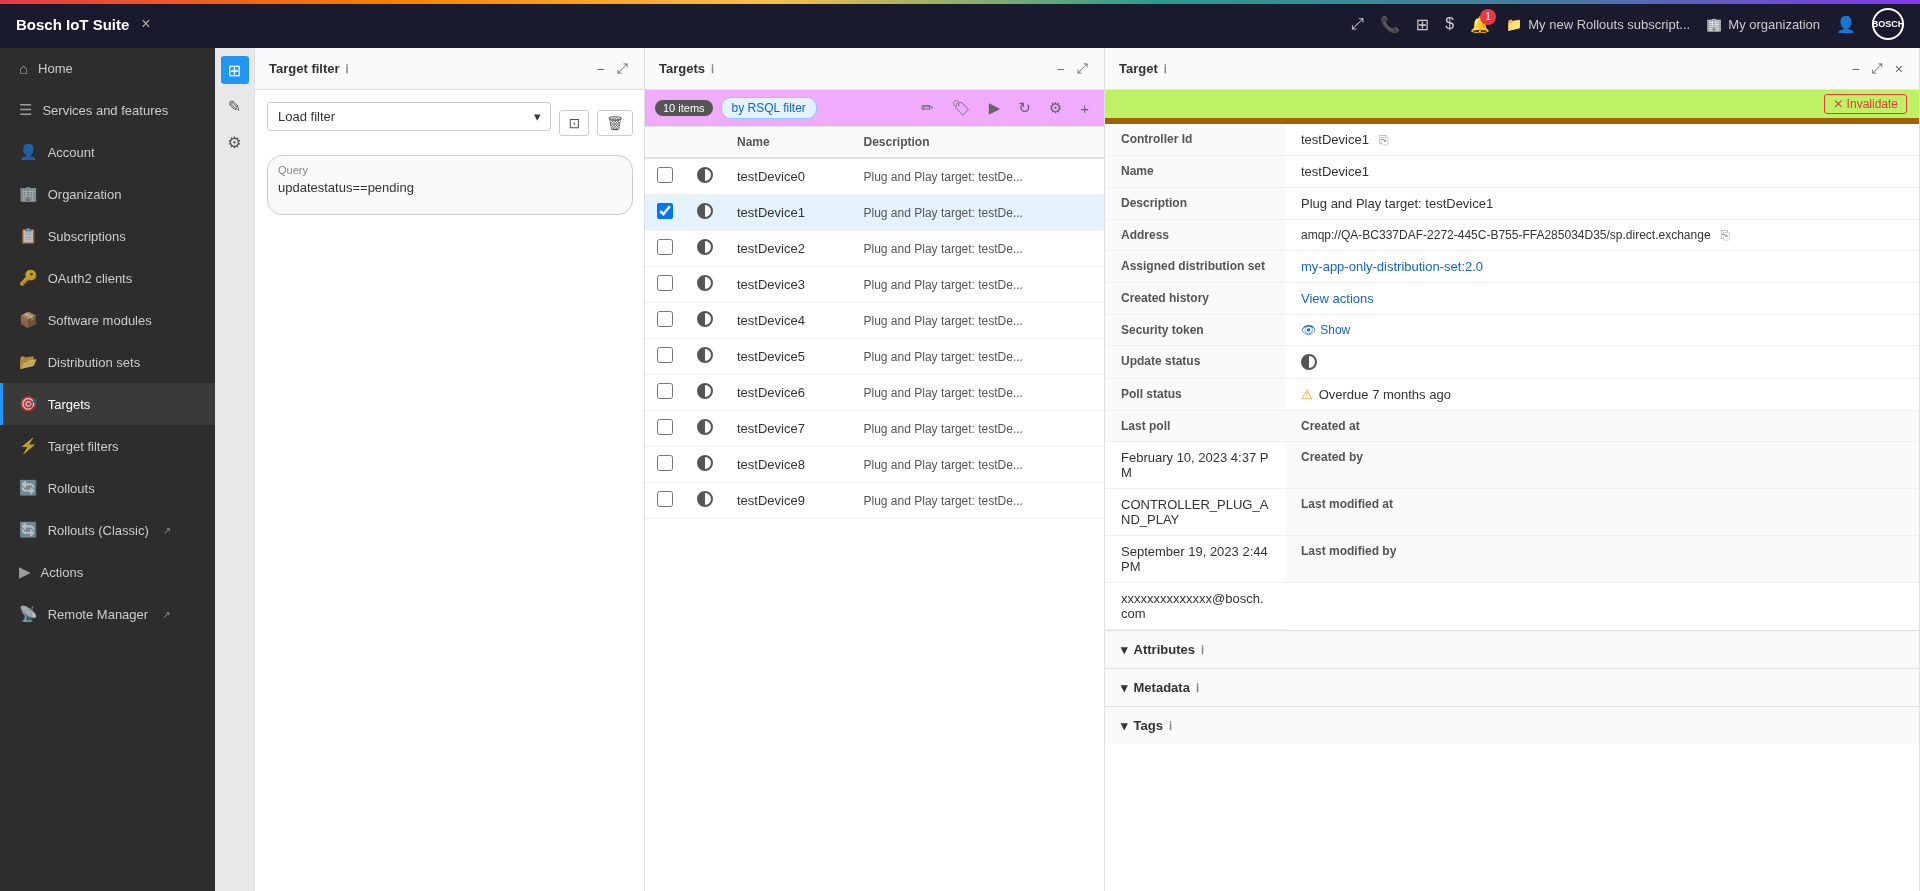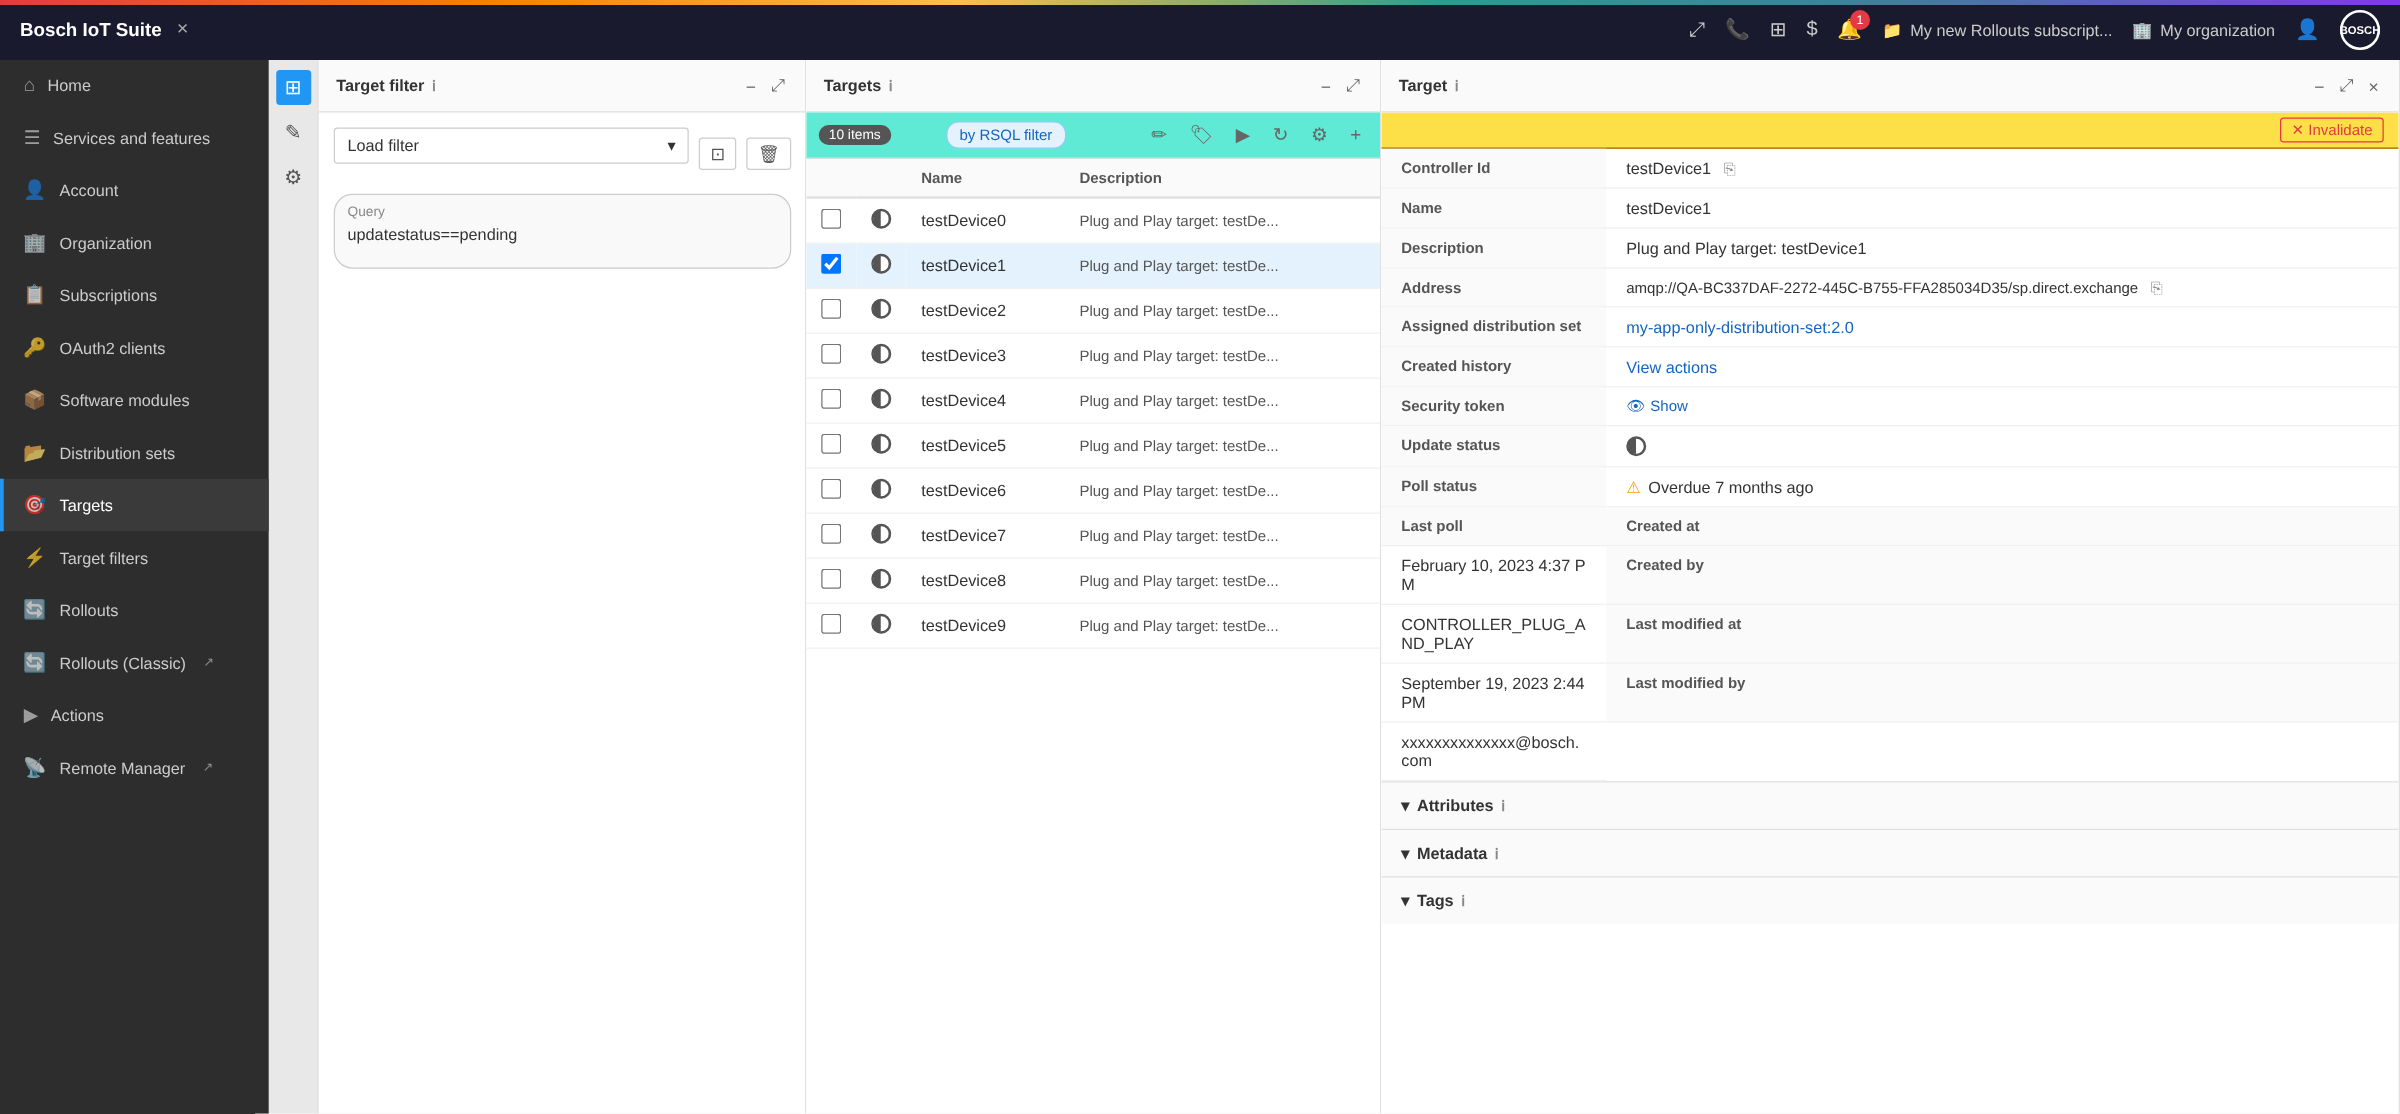--- a/index.html
+++ b/index.html
@@ -119,31 +119,30 @@
       width: 28px; height: 28px; display: flex; align-items: center; justify-content: center;
       cursor: pointer; border-radius: 3px; color: #555; font-size: 16px;
     }
     .mini-icon.active { background: #2196f3; color: #fff; }
 
     
     .targets-panel { width: 460px; }
     .targets-toolbar {
       display: flex; align-items: center; gap: 8px;
       padding: 6px 10px; border-bottom: 1px solid #e0e0e0;
-      background: #5eead4; flex-shrink: 0;
+      background: #f0abfc; flex-shrink: 0;
     }
     .items-badge {
       background: #555; color: #fff; border-radius: 10px;
       padding: 2px 8px; font-size: 11px;
     }
     .filter-badge {
       background: #e3f2fd; color: #1565c0; border-radius: 10px;
       padding: 3px 10px; font-size: 12px; font-weight: 500;
       border: 1px solid #90caf9;
-      margin-left: 36px;
     }
     .toolbar-sep { flex: 1; }
     .toolbar-btn {
       background: none; border: none; cursor: pointer;
       color: #666; font-size: 15px; padding: 3px 5px;
       border-radius: 3px;
     }
     .targets-table { flex: 1; overflow-y: auto; }
     .targets-table table { width: 100%; border-collapse: collapse; }
     .targets-table th {
@@ -424,21 +423,21 @@
           <span class="info-icon">ℹ</span>
         </div>
         <div class="panel-controls">
           <button class="panel-btn">−</button>
           <button class="panel-btn">⤢</button>
           <button class="panel-btn">×</button>
         </div>
       </div>
       <div class="detail-body">
 
-        <div style="display:flex;justify-content:flex-end;padding:4px 12px;border-bottom:1px solid #a16207;background:#fde047;">
+        <div style="display:flex;justify-content:flex-end;padding:4px 12px;border-bottom:6px solid #a16207;background:#bef264;">
           <button class="panel-btn" style="color:#e63946;font-size:12px;border:1px solid #e63946;border-radius:3px;padding:2px 8px;">✕ Invalidate</button>
         </div>
         <div class="detail-grid">
 
           <div class="detail-label">Controller Id</div>
           <div class="detail-value">
             <span>testDevice1</span>
             <button class="detail-copy-btn">⎘</button>
           </div>
 

